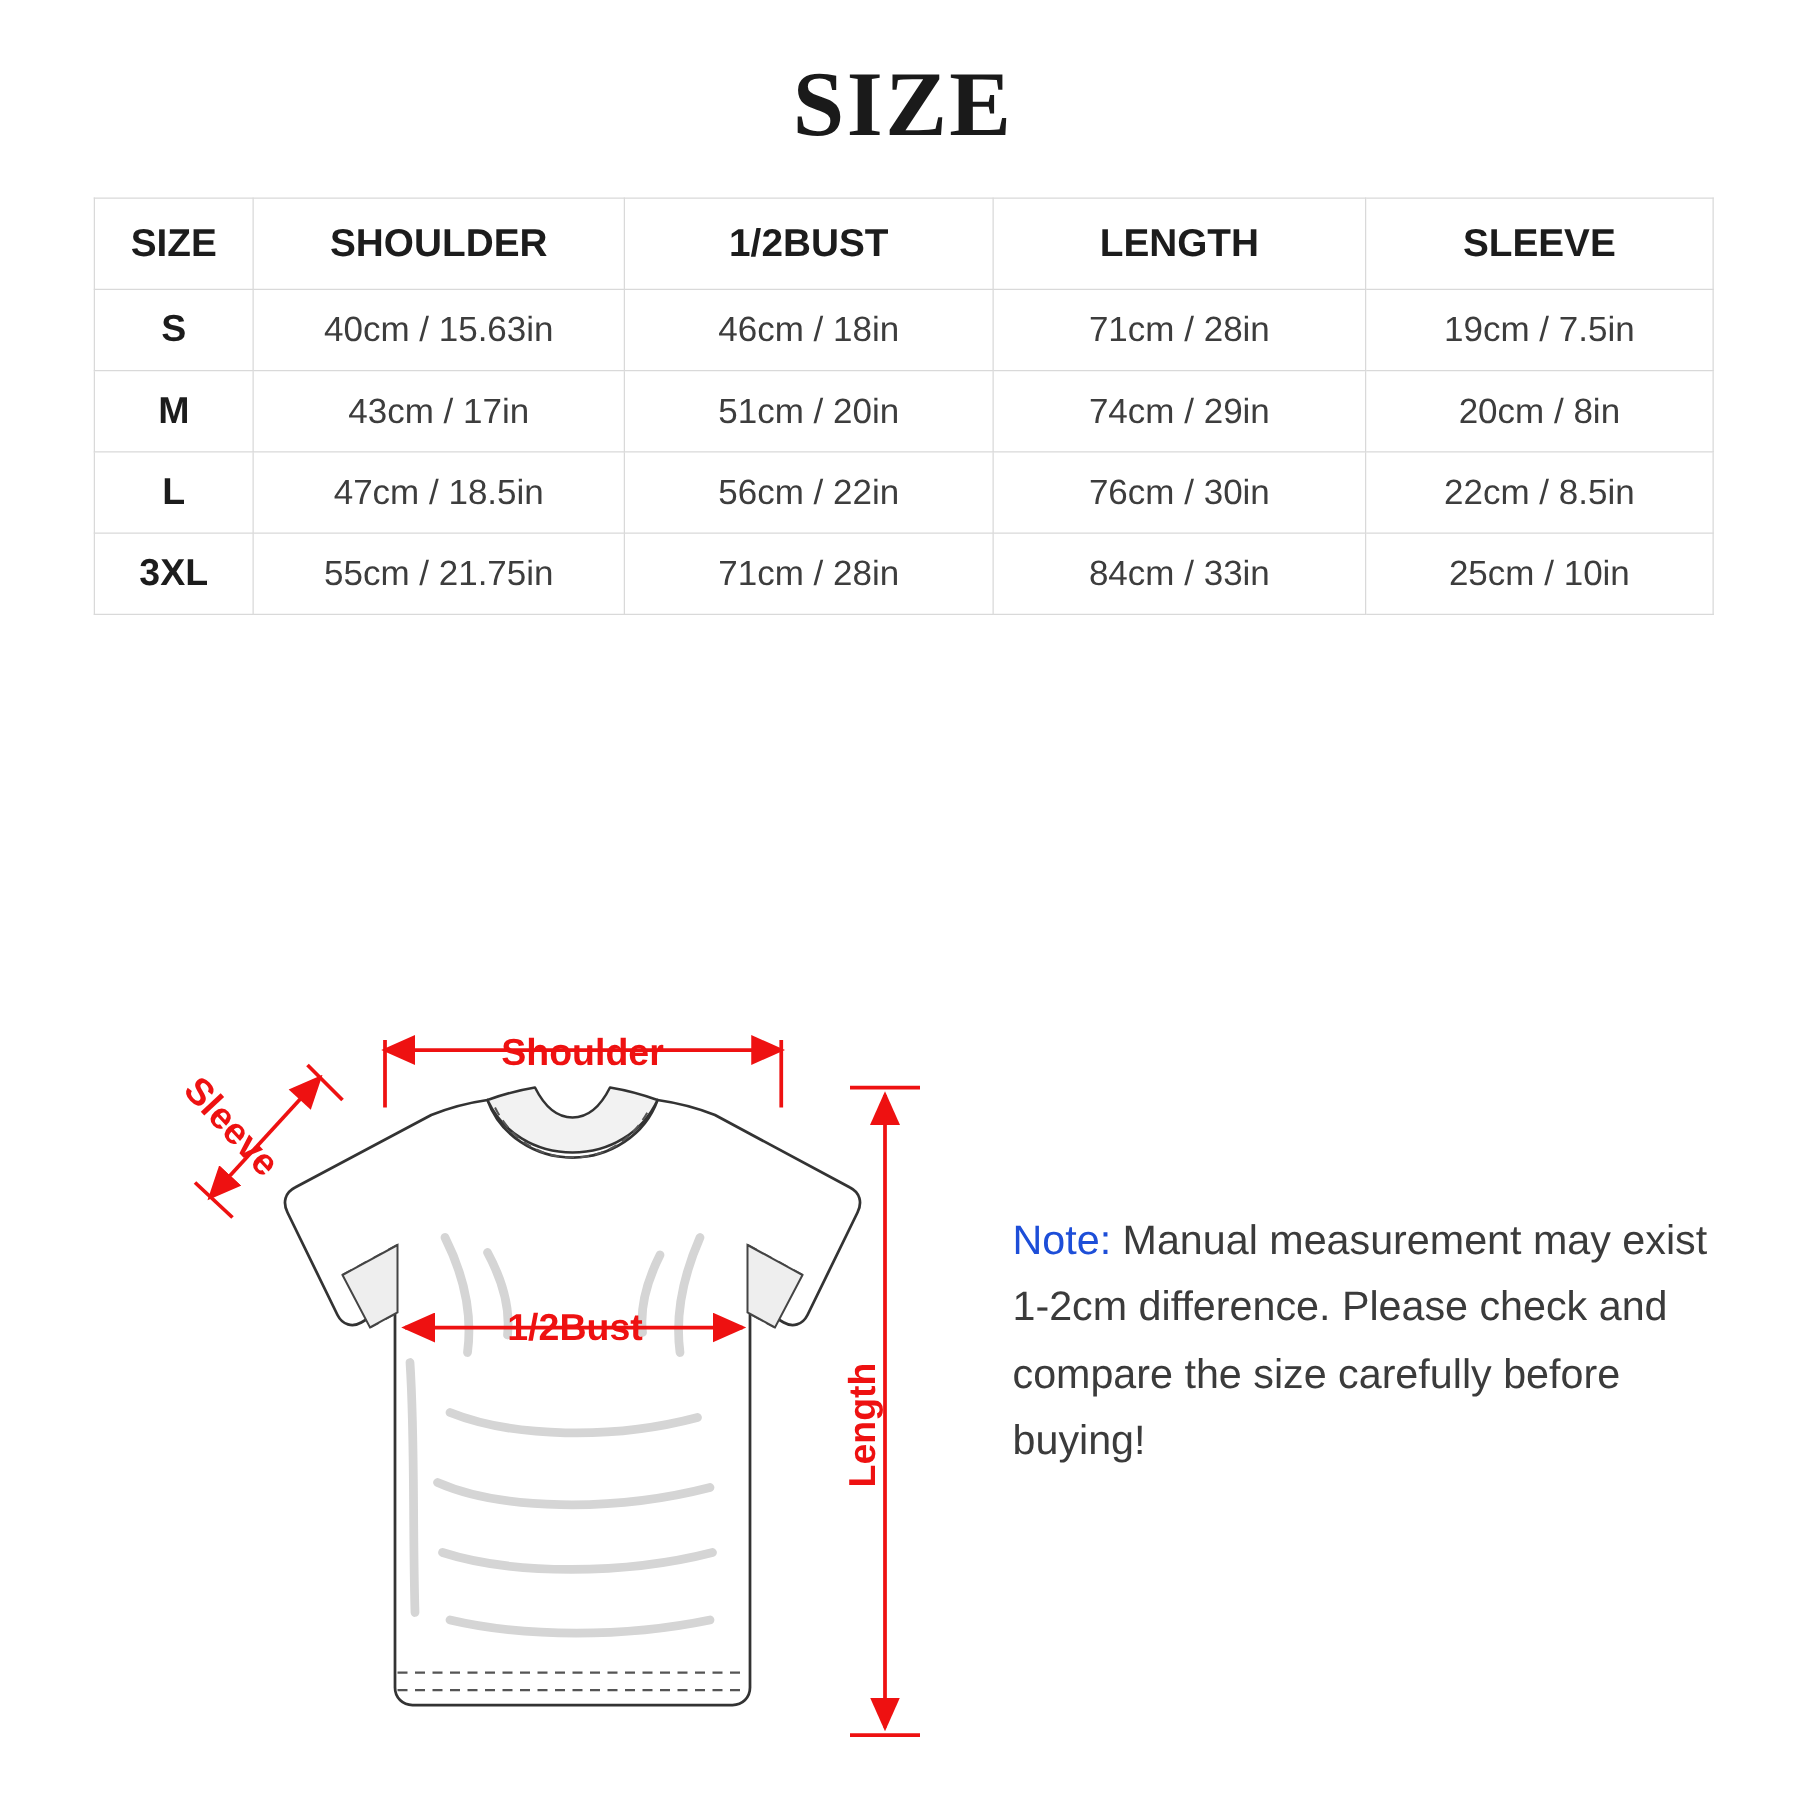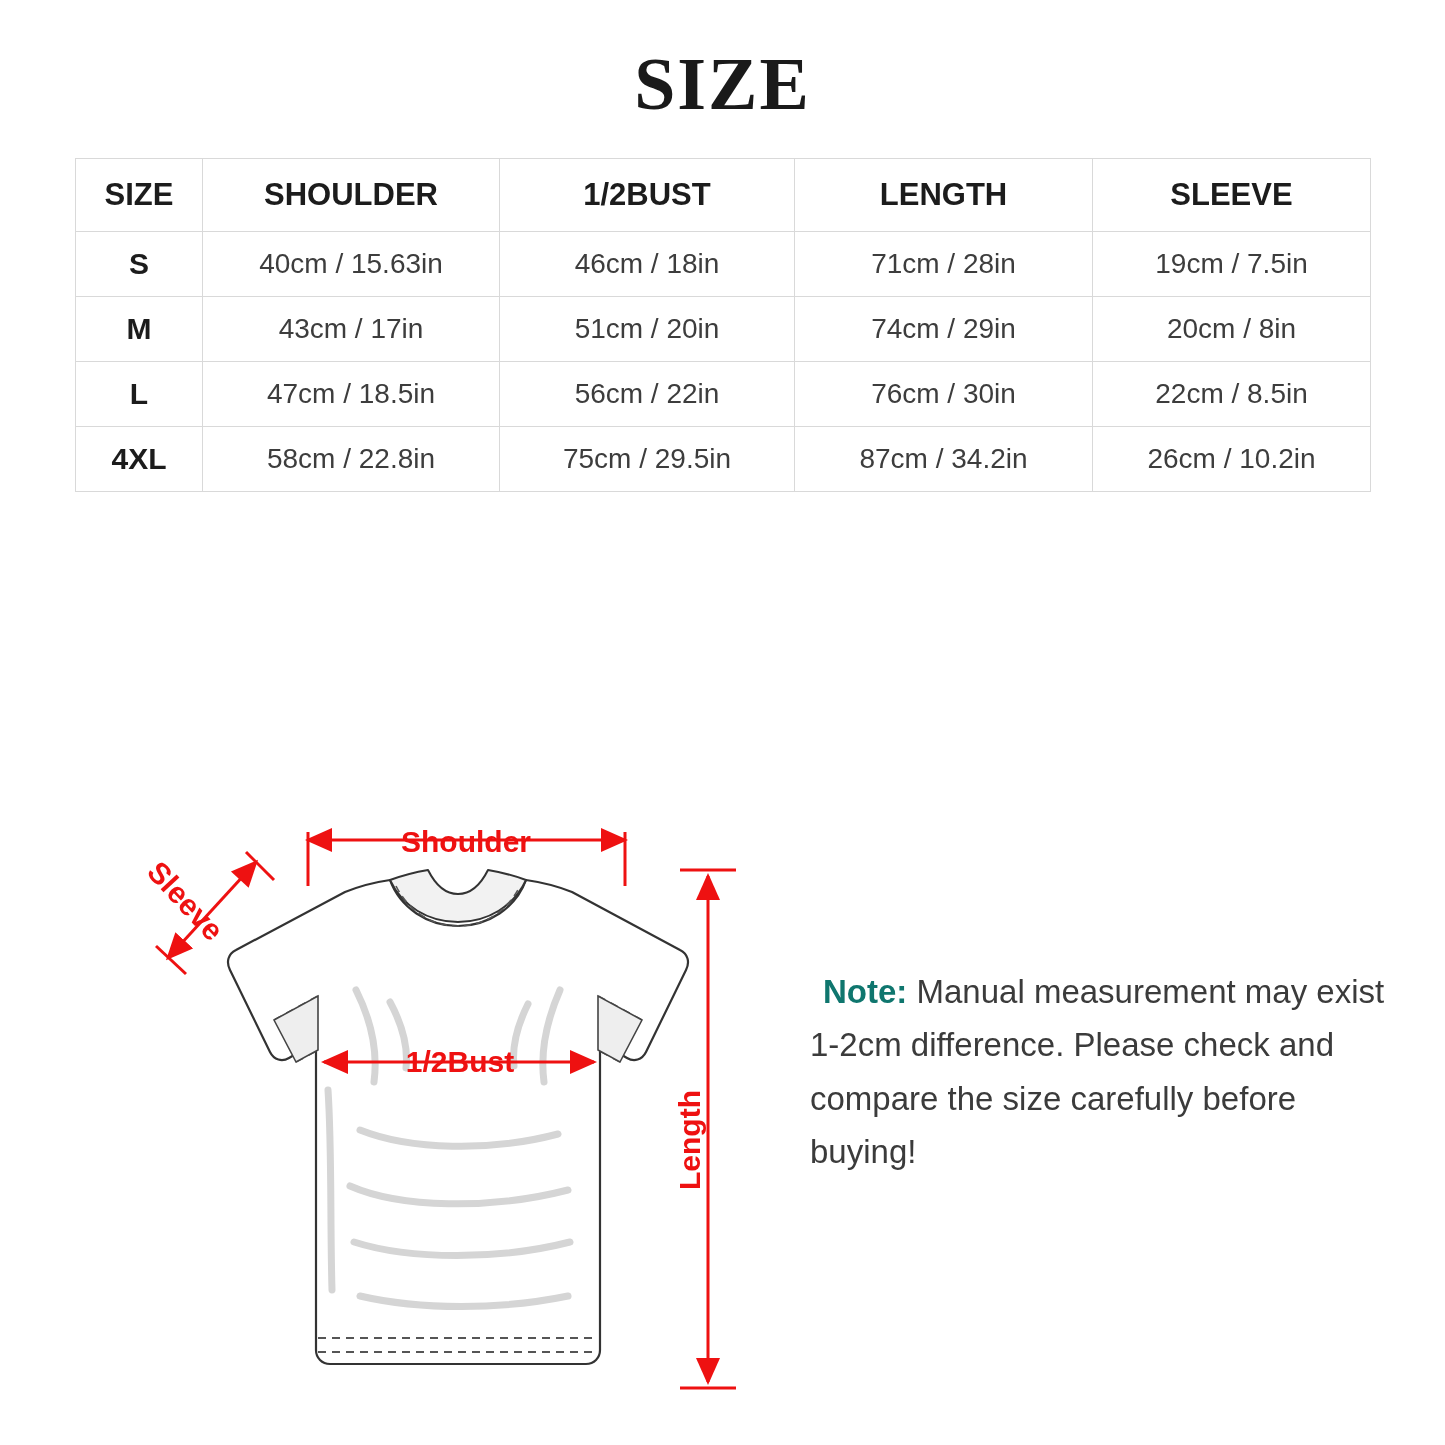--- a/index.html
+++ b/index.html
@@ -74,23 +74,22 @@
   #note {
     position: absolute;
     top: 965px;
     left: 810px;
     width: 580px;
     font-size: 33px;
     line-height: 1.62;
     color: #3b3b3b;
   }
   #note .note-label {
-    font-weight: 700;
-    color: #0f766e;
-    margin-left: 13px;
+    font-weight: 400;
+    color: #1d4ed8;
   }
   .red-label {
     fill: #ee1111;
     font-family: "Liberation Sans", sans-serif;
     font-weight: 700;
   }
 </style>
 </head>
 <body>
 
@@ -129,25 +128,25 @@
       <td class="val-cell">20cm / 8in</td>
     </tr>
     <tr>
       <td class="size-cell">L</td>
       <td class="val-cell">47cm / 18.5in</td>
       <td class="val-cell">56cm / 22in</td>
       <td class="val-cell">76cm / 30in</td>
       <td class="val-cell">22cm / 8.5in</td>
     </tr>
     <tr>
-      <td class="size-cell">4XL</td>
-      <td class="val-cell">58cm / 22.8in</td>
-      <td class="val-cell">75cm / 29.5in</td>
-      <td class="val-cell">87cm / 34.2in</td>
-      <td class="val-cell">26cm / 10.2in</td>
+      <td class="size-cell">3XL</td>
+      <td class="val-cell">55cm / 21.75in</td>
+      <td class="val-cell">71cm / 28in</td>
+      <td class="val-cell">84cm / 33in</td>
+      <td class="val-cell">25cm / 10in</td>
     </tr>
   </tbody>
 </table>
 
 <div id="diagram">
   <svg width="740" height="620" viewBox="0 0 740 620" xmlns="http://www.w3.org/2000/svg">
     <defs>
       <marker id="arrH" markerWidth="10" markerHeight="10" refX="8" refY="4" orient="auto">
         <path d="M0,0 L9,4 L0,8 z" fill="#ee1111"></path>
       </marker>

